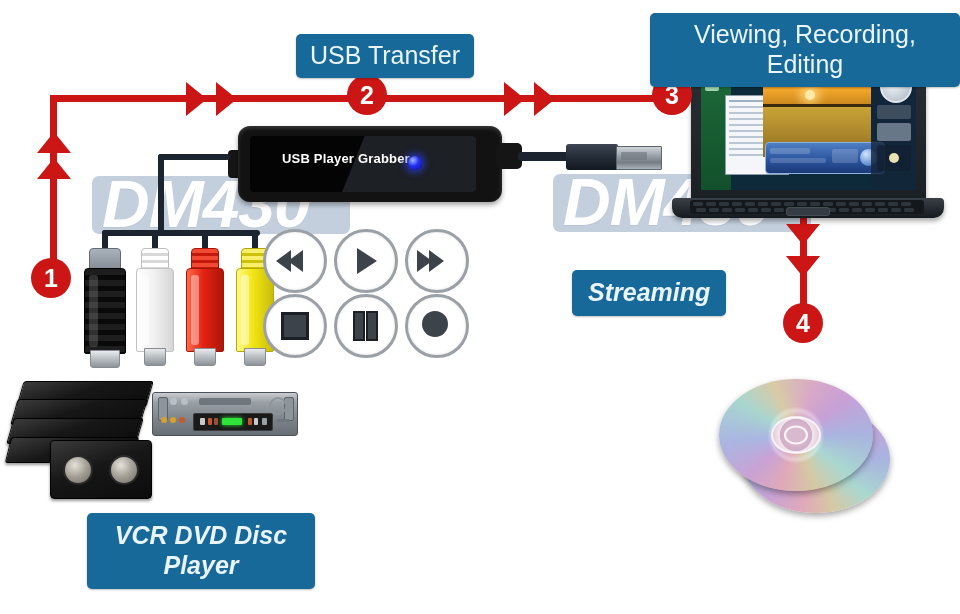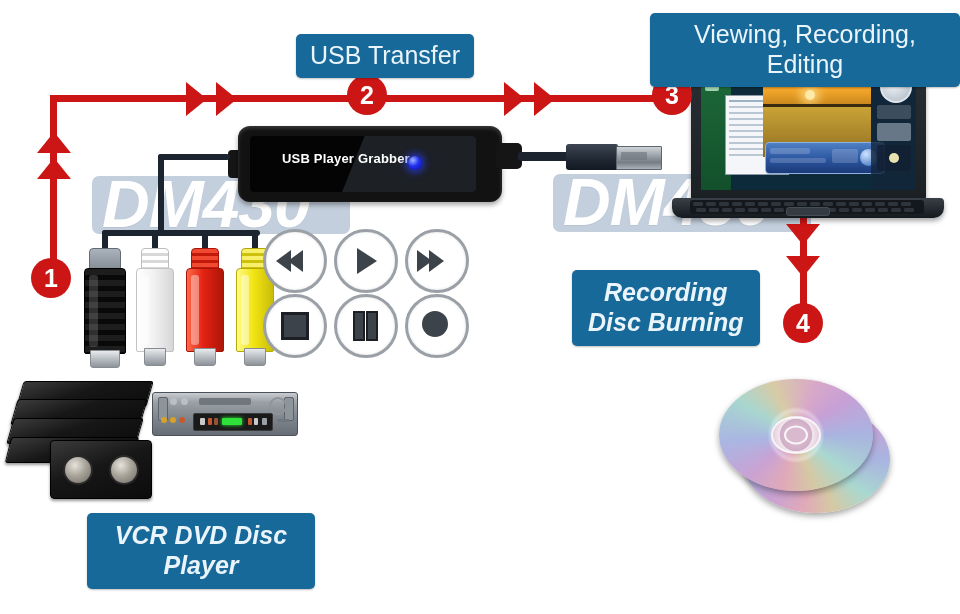--- a/index.html
+++ b/index.html
@@ -550,22 +550,21 @@
   <div class="step" style="left:31px;top:258px;">1</div>
   <div class="step" style="left:347px;top:75px;">2</div>
   <div class="step" style="left:652px;top:75px;">3</div>
   <div class="step" style="left:783px;top:303px;">4</div>
 
   <div class="label plain" style="left:296px;top:34px;">USB Transfer</div>
 
   <div class="label plain" style="left:650px;top:13px;">Viewing, Recording, Editing</div>
 
   <div class="label italic" style="left:572px;top:270px;">
-    <div>Recording</div>
-    <div>Disc Burning</div>
+    <div>Streaming</div>
   </div>
 
   <div class="label italic" style="left:87px;top:513px;width:196px;">
     <div>VCR DVD Disc</div>
     <div>Player</div>
   </div>
 
 </div>
 
 </body></html>

